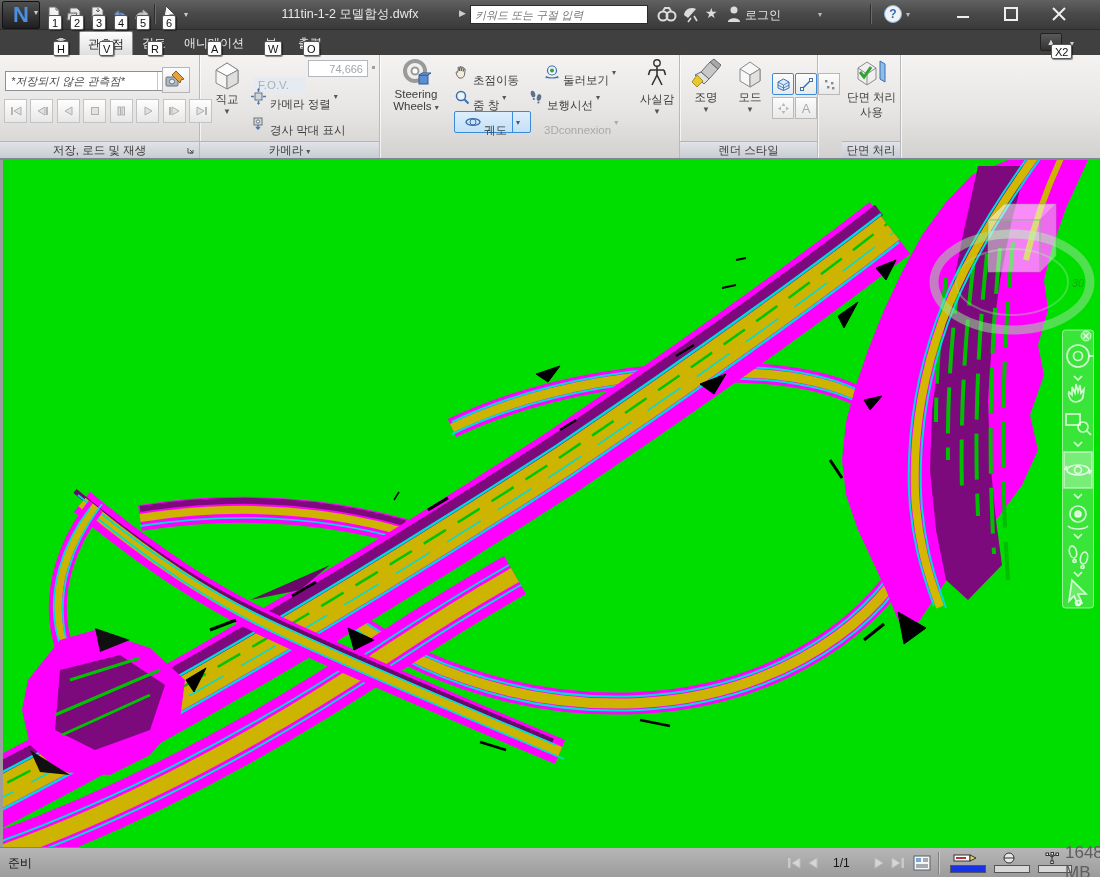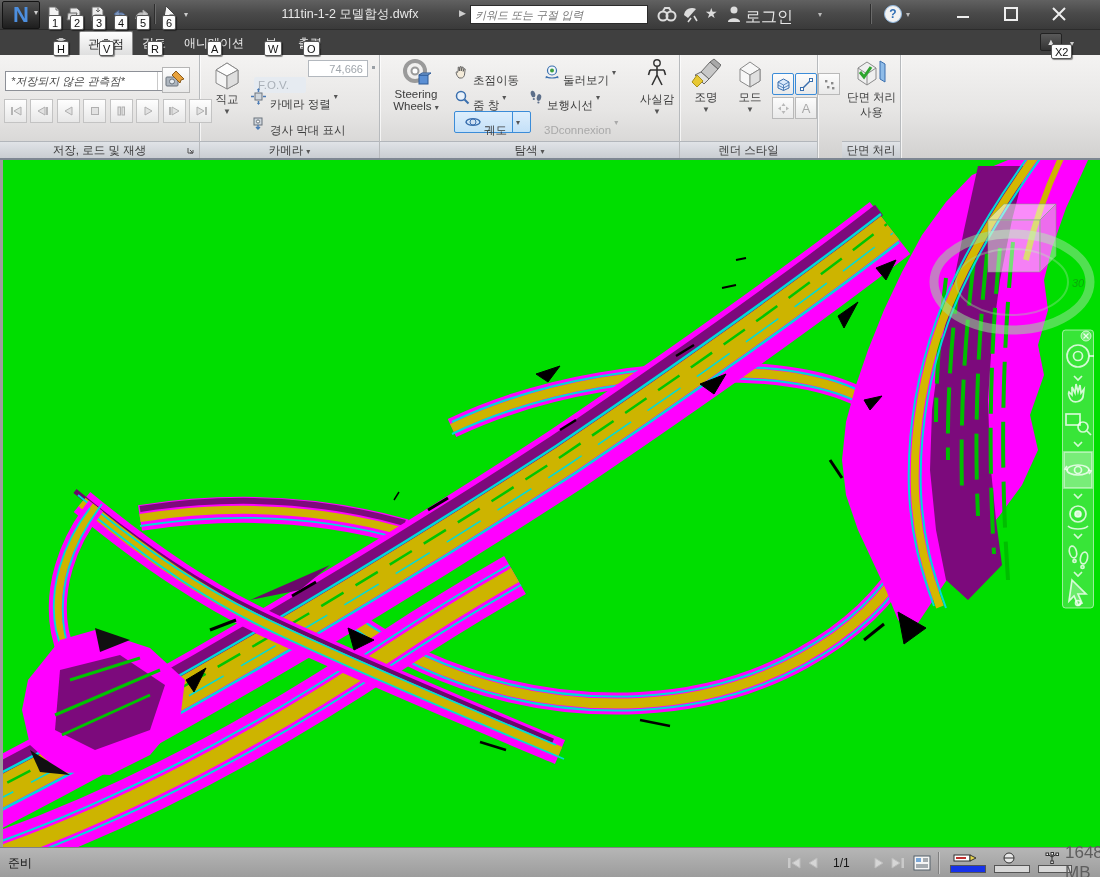--- a/index.html
+++ b/index.html
@@ -116,21 +116,21 @@
       </svg>
     <svg class="abs" style="left:682px;top:5px" width="18" height="18" viewBox="0 0 18 18">
         <path d="M2,10 a8,8 0 0 1 12,-6 l-8,9 z" fill="#dcdcdc"></path>
         <path d="M12,11 l3,5 m-6,-3 l-3,4" stroke="#dcdcdc" stroke-width="1.6"></path>
       </svg>
     <span class="tbico" style="left:705px;">★</span>
     <svg class="abs" style="left:726px;top:4px" width="16" height="20" viewBox="0 0 16 20">
         <circle cx="8" cy="6" r="3.5" fill="#dcdcdc"></circle>
         <path d="M2,18 c0,-5 12,-5 12,0 z" fill="#dcdcdc"></path>
       </svg>
-    <span class="abs" style="left:745px;top:7px;color:#e6e6e6;font-size:16px;">로그인</span>
+    <span class="abs" style="left:745px;top:7px;color:#e6e6e6;font-size:12px;">로그인</span>
     <span class="abs" style="left:818px;top:10px;color:#bbb;font-size:8px;">▾</span>
     <div class="abs" style="left:870px;top:4px;width:1px;height:20px;background:#2e2e2e;box-shadow:1px 0 0 #6a6a6a;"></div>
     <div class="abs" style="left:884px;top:5px;width:18px;height:18px;border-radius:50%;background:#f2f2f2;border:1px solid #8fb6dd;color:#2f6eb5;font-weight:bold;font-size:12px;text-align:center;line-height:17px;">?</div>
     <span class="abs" style="left:906px;top:10px;color:#bbb;font-size:8px;">▾</span>
 
     <svg class="winbtn" style="left:948px" viewBox="0 0 30 24">
         <line x1="9" y1="15" x2="21" y2="15" stroke="#eee" stroke-width="2"></line>
       </svg>
     <svg class="winbtn" style="left:996px" viewBox="0 0 30 24">
         <rect x="9" y="6" width="12" height="12" fill="none" stroke="#eee" stroke-width="2"></rect>
@@ -321,21 +321,20 @@
         <span class="ddc gray">▾</span>
       </div>
       <div class="rbig" style="left:256px;top:3px;width:42px">
         <svg width="22" height="34" viewBox="0 0 22 34">
             <circle cx="11" cy="5" r="3.2" fill="none" stroke="#333" stroke-width="1.4"></circle>
             <path d="M11,8.5 v9 M4,12 h14 M11,17 l-5,10 M11,17 l5,10 M4,12 l-1.5,5 M18,12 l1.5,5" fill="none" stroke="#333" stroke-width="1.6"></path>
           </svg>
         <span>사실감</span>
         <span class="ddc">▼</span>
       </div>
-      <div class="gfoot"><span>탐색</span> <span class="ddc">▾</span></div>
     </div>
 
     <div class="rgroup" style="left:680px;width:138px">
       <div class="rbig" style="left:6px;top:3px;width:40px">
         <svg width="30" height="32" viewBox="0 0 30 32">
             <polygon points="10,14 19,4 27,11 18,21" fill="#c8c8c8" stroke="#6a6a6a"></polygon>
             <polygon points="19,4 23,1 30,7 27,11" fill="#a8a8a8" stroke="#6a6a6a"></polygon>
             <polygon points="4,17 10,14 18,21 13,26" fill="#e0e0e0" stroke="#6a6a6a"></polygon>
             <polygon points="1,24 6,17 12,23 6,29" fill="#e8c832" stroke="#a8901a"></polygon>
           </svg>

